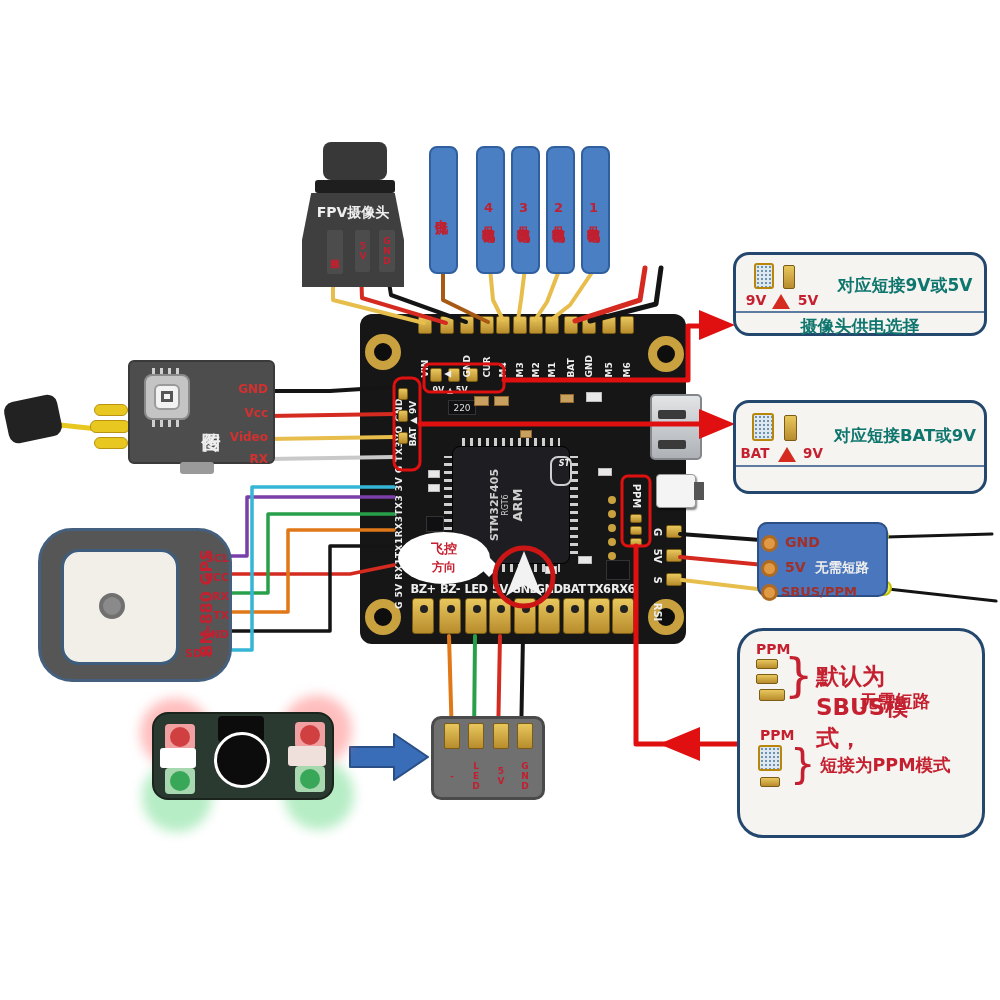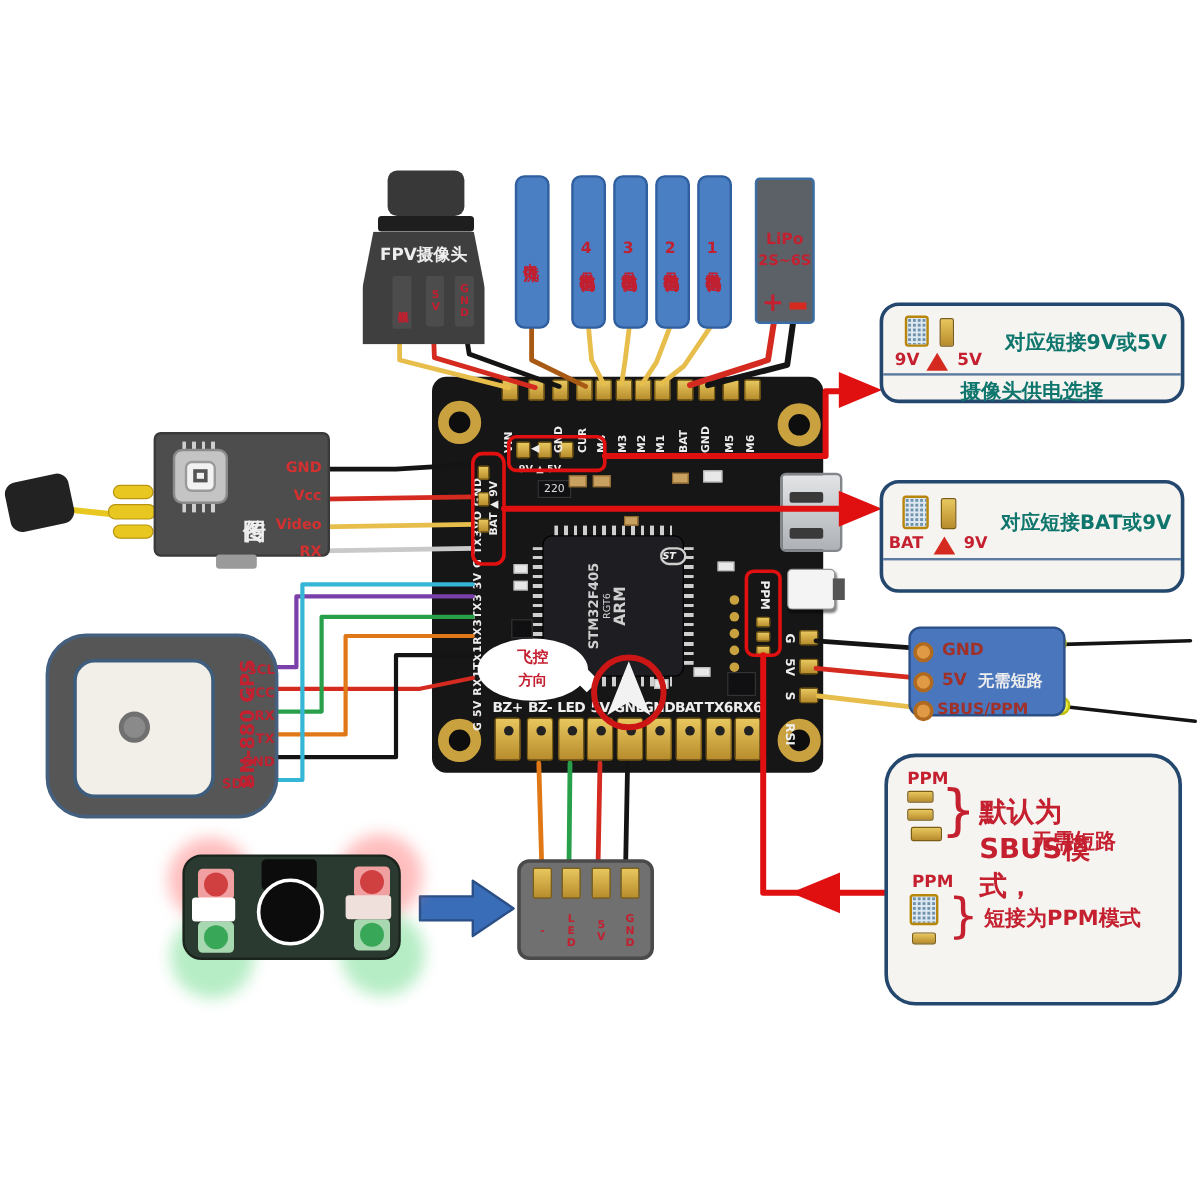--- a/index.html
+++ b/index.html
@@ -57,21 +57,21 @@
   <div class="a z2" style="left:452px;top:446px;width:118px;height:118px;background:#1e1e22;border:1px solid #000;border-radius:8px;"></div>
   <div class="a z2 pinstrip-h" style="left:462px;top:438px;width:98px;height:8px;"></div>
   <div class="a z2 pinstrip-h" style="left:462px;top:564px;width:98px;height:8px;"></div>
   <div class="a z2 pinstrip-v" style="left:444px;top:456px;width:8px;height:98px;"></div>
   <div class="a z2 pinstrip-v" style="left:570px;top:456px;width:8px;height:98px;"></div>
   <div class="a z2" style="left:456px;top:482px;width:110px;height:46px;transform:rotate(-90deg);text-align:center;color:#cfcfcf;">
     <div style="font-size:11px;font-weight:bold;">STM32F405</div>
     <div style="font-size:8px;">RGT6</div>
     <div style="font-size:13px;font-weight:bold;">ARM</div>
   </div>
-  <div class="a z2" style="left:550px;top:456px;width:22px;height:15px;border:2px solid #cfcfcf;border-radius:8px;color:#eee;font-size:8px;font-weight:bold;text-align:left;line-height:11px;font-style:italic;">
+  <div class="a z2" style="left:550px;top:456px;width:22px;height:30px;border:2px solid #cfcfcf;border-radius:8px;color:#eee;font-size:8px;font-weight:bold;text-align:right;line-height:11px;font-style:italic;">
     <span>ST</span>
   </div>
   <div class="a z2" style="left:464px;top:544px;width:9px;height:9px;background:#eee;border-radius:50%;"></div>
 
   <div class="a z2" style="left:482px;top:560px;width:14px;height:14px;background:#fff;transform:rotate(45deg);"></div>
   <div class="a z2" style="left:398px;top:532px;width:92px;height:52px;background:#fff;border-radius:50%;text-align:center;padding-top:7px;">
     <div class="red" style="font-size:13px;line-height:19px;">飞控</div>
     <div class="red" style="font-size:12px;line-height:19px;">方向</div>
   </div>
 
@@ -161,26 +161,20 @@
   </svg>
 
   <div class="a z8" style="left:323px;top:142px;width:64px;height:38px;background:#383838;border-radius:8px;"></div>
   <div class="a z8" style="left:315px;top:180px;width:80px;height:13px;background:#1e1e1e;border-radius:3px;"></div>
   <div class="a z8" style="left:302px;top:193px;width:102px;height:94px;background:#3f3f3f;clip-path:polygon(9% 0,91% 0,100% 50%,100% 100%,0 100%,0 50%);"></div>
   <div class="a z9 whitetxt" style="left:306px;top:204px;width:94px;font-size:14px;text-align:center;">FPV摄像头</div>
   <div class="a z9 vtext" style="left:327px;top:230px;width:16px;height:44px;background:#4c4c4c;border-radius:2px;color:#c22030;font-weight:bold;font-size:9px;line-height:16px;">视频</div>
   <div class="a z9 vtext" style="left:355px;top:230px;width:15px;height:42px;background:#4c4c4c;border-radius:2px;color:#c22030;font-weight:bold;font-size:9px;line-height:15px;">5V</div>
   <div class="a z9 vtext" style="left:379px;top:230px;width:16px;height:42px;background:#4c4c4c;border-radius:2px;color:#c22030;font-weight:bold;font-size:9px;line-height:16px;">GND</div>
 
-  <div class="a z8" style="left:629px;top:148px;width:50px;height:122px;background:#5c6168;border:2px solid #3b6ea5;border-radius:4px;">
-    <div class="a red" style="left:0;top:42px;width:46px;text-align:center;font-size:13px;">LiPo</div>
-    <div class="a red" style="left:0;top:60px;width:46px;text-align:center;font-size:12px;">2S~6S</div>
-    <div class="a red" style="left:3px;top:90px;width:20px;text-align:center;font-size:22px;">+</div>
-    <div class="a" style="left:27px;top:102px;width:14px;height:6px;background:#d42a20;"></div>
-  </div>
 
   <div class="a z8" style="left:6px;top:398px;width:54px;height:42px;background:#222;border-radius:10px;transform:rotate(-12deg);"></div>
   <div class="a z8" style="left:94px;top:404px;width:34px;height:12px;background:#e8c820;border:1px solid #b89410;border-radius:6px;"></div>
   <div class="a z8" style="left:90px;top:420px;width:40px;height:13px;background:#e8c820;border:1px solid #b89410;border-radius:6px;"></div>
   <div class="a z8" style="left:94px;top:437px;width:34px;height:12px;background:#e8c820;border:1px solid #b89410;border-radius:6px;"></div>
   <div id="vtxbox" class="a z8" style="left:128px;top:360px;width:147px;height:104px;background:#4d4d4d;border:2px solid #3a3a3a;border-radius:6px;">
     <div class="a pinstrip-h" style="left:22px;top:6px;width:30px;height:7px;"></div>
     <div class="a" style="left:14px;top:12px;width:46px;height:46px;background:#c4c4c4;border:2px solid #8a8a8a;border-radius:8px;"></div>
     <div class="a" style="left:24px;top:22px;width:26px;height:26px;background:#f2f2f2;border:2px solid #9a9a9a;border-radius:6px;"></div>
     <div class="a" style="left:31px;top:29px;width:12px;height:11px;border:3px solid #555;"></div>

